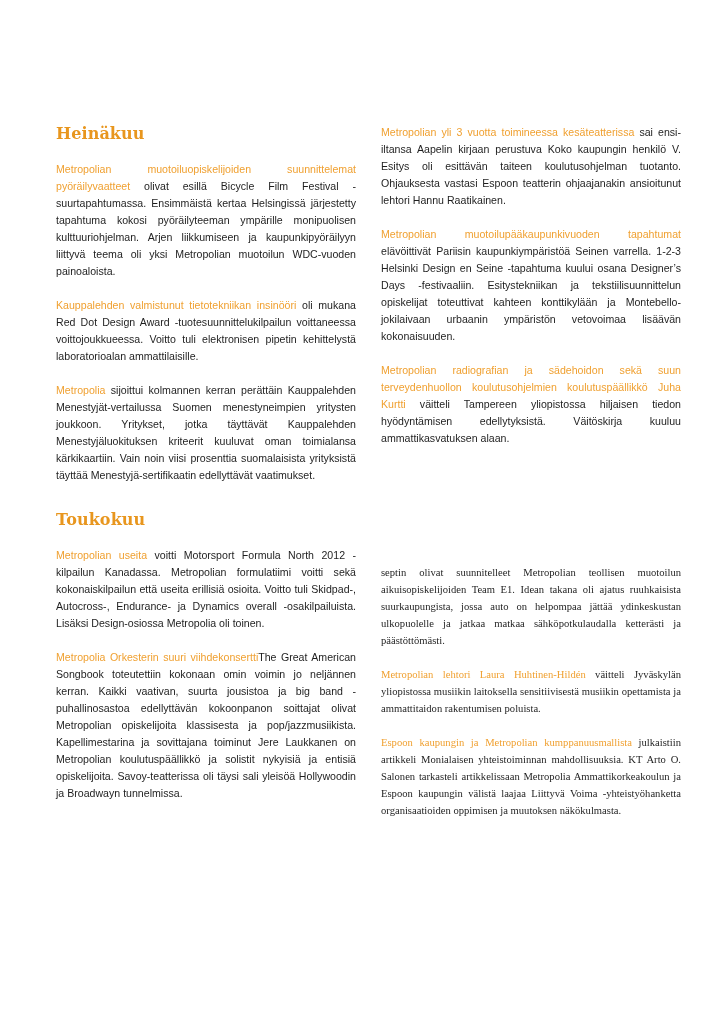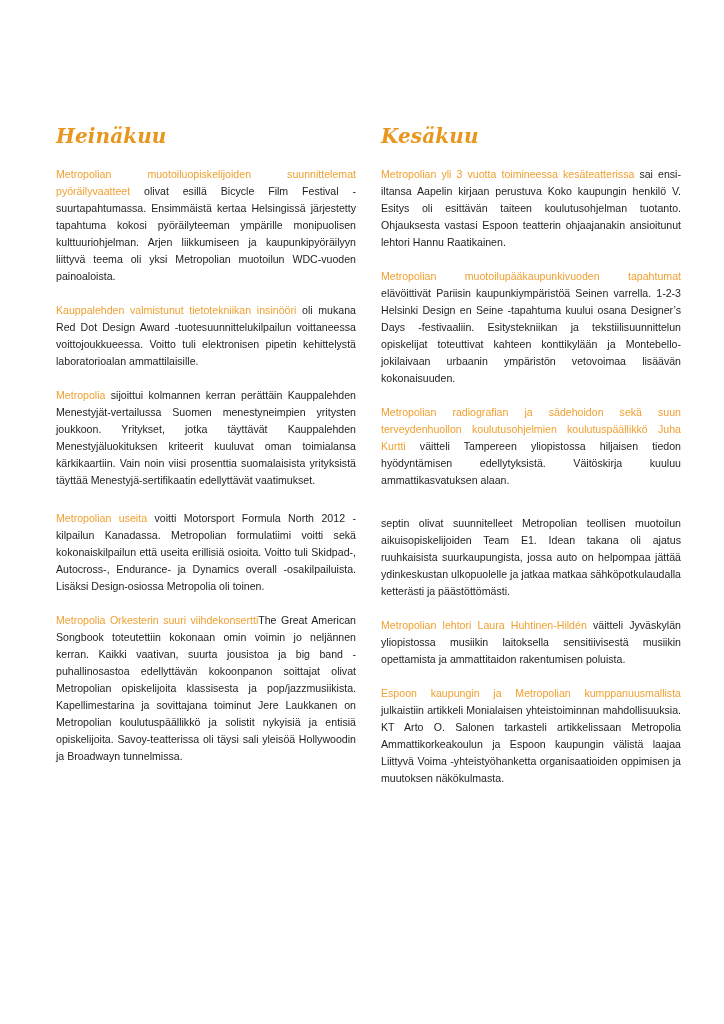--- a/index.html
+++ b/index.html
@@ -16,24 +16,23 @@
     color: #1e1e1e;
   }
   .col {
     position: absolute;
     width: 300px;
   }
   .heading {
     font-family: "DejaVu Serif", serif;
     font-weight: bold;
     color: #e8961e;
-    font-size: 20px;
+    font-size: 16px;
     margin: 0 0 18px 0;
     letter-spacing: 0.1px;
-    font-style: italic;
   }
   .para {
     font-size: 10.6px;
     line-height: 17px;
     text-align: justify;
     margin: 0 0 17px 0;
     hyphens: auto;
   }
   .hl {
     color: #f0a030;
@@ -53,42 +52,42 @@
   </p>
   <p class="para">
     <span class="hl">Kauppalehden valmistunut tietotekniikan insinööri</span><span class="txt"> oli mukana Red Dot Design Award -tuotesuunnittelukilpailun voittaneessa voittojoukkueessa. Voitto tuli elektronisen pipetin kehittelystä laboratorioalan ammattilaisille.</span>
   </p>
   <p class="para">
     <span class="hl">Metropolia</span><span class="txt"> sijoittui kolmannen kerran perättäin Kauppalehden Menestyjät-vertailussa Suomen menestyneimpien yritysten joukkoon. Yritykset, jotka täyttävät Kauppalehden Menestyjäluokituksen kriteerit kuuluvat oman toimialansa kärkikaartiin. Vain noin viisi prosenttia suomalaisista yrityksistä täyttää Menestyjä-sertifikaatin edellyttävät vaatimukset.</span>
   </p>
 </div>
 
 <div class="col" style="left:381px; top:124px;">
-  <h2 class="heading">Kesäkuu</h2>
   <p class="para">
     <span class="hl">Metropolian yli 3 vuotta toimineessa kesäteatterissa</span><span class="txt"> sai ensi-iltansa Aapelin kirjaan perustuva  Koko kaupungin henkilö V. Esitys oli esittävän taiteen koulutusohjelman tuotanto. Ohjauksesta vastasi Espoon teatterin ohjaajanakin ansioitunut lehtori Hannu Raatikainen.</span>
   </p>
   <p class="para">
     <span class="hl">Metropolian muotoilupääkaupunkivuoden tapahtumat</span><span class="txt"> elävöittivät Pariisin kaupunkiympäristöä Seinen varrella. 1-2-3 Helsinki Design en Seine -tapahtuma kuului osana Designer’s Days -festivaaliin. Esitystekniikan ja tekstiilisuunnittelun opiskelijat toteuttivat kahteen konttikylään ja Montebello-jokilaivaan urbaanin ympäristön vetovoimaa lisäävän kokonaisuuden.</span>
   </p>
   <p class="para">
     <span class="hl">Metropolian radiografian ja sädehoidon sekä suun terveydenhuollon koulutusohjelmien koulutuspäällikkö Juha Kurtti</span><span class="txt"> väitteli Tampereen yliopistossa hiljaisen tiedon hyödyntämisen edellytyksistä. Väitöskirja kuuluu ammattikasvatuksen alaan.</span>
   </p>
 </div>
 
 <div class="col" style="left:56px; top:510px;">
+  <h2 class="heading">Toukokuu</h2>
   <p class="para">
     <span class="hl">Metropolian useita</span><span class="txt"> voitti Motorsport Formula North 2012 -kilpailun Kanadassa.  Metropolian formulatiimi voitti sekä kokonaiskilpailun että useita erillisiä osioita. Voitto tuli Skidpad-, Autocross-, Endurance- ja Dynamics overall -osakilpailuista. Lisäksi Design-osiossa Metropolia oli toinen.</span>
   </p>
   <p class="para">
     <span class="hl">Metropolia Orkesterin suuri viihdekonsertti</span><span class="txt">The Great American Songbook toteutettiin kokonaan omin voimin jo neljännen kerran. Kaikki vaativan, suurta jousistoa ja big band -puhallinosastoa edellyttävän  kokoonpanon soittajat olivat Metropolian opiskelijoita klassisesta ja pop/jazzmusiikista.  Kapellimestarina ja sovittajana toiminut Jere Laukkanen on Metropolian koulutuspäällikkö ja solistit nykyisiä ja entisiä opiskelijoita.  Savoy-teatterissa oli täysi sali yleisöä Hollywoodin ja Broadwayn tunnelmissa.</span>
   </p>
 </div>
 
-<div class="col" style="left:381px; top:515px;">
+<div class="col" style="left:381px; top:564px;font-family:Liberation Serif, serif;">
   <p class="para">
     <span class="txt">septin olivat suunnitelleet Metropolian teollisen muotoilun aikuisopiskelijoiden Team E1. Idean takana oli ajatus ruuhkaisista suurkaupungista, jossa auto on helpompaa jättää ydinkeskustan ulkopuolelle ja jatkaa matkaa sähköpotkulaudalla ketterästi ja päästöttömästi.</span>
   </p>
   <p class="para">
     <span class="hl">Metropolian lehtori Laura Huhtinen-Hildén</span><span class="txt"> väitteli Jyväskylän yliopistossa musiikin laitoksella sensitiivisestä musiikin opettamista ja ammattitaidon rakentumisen poluista.</span>
   </p>
   <p class="para">
     <span class="hl">Espoon kaupungin ja Metropolian kumppanuusmallista</span><span class="txt"> julkaistiin artikkeli  Monialaisen yhteistoiminnan mahdollisuuksia. KT Arto O. Salonen tarkasteli artikkelissaan Metropolia Ammattikorkeakoulun ja Espoon kaupungin välistä laajaa Liittyvä Voima -yhteistyöhanketta organisaatioiden oppimisen ja muutoksen näkökulmasta.</span>
   </p>
 </div>

